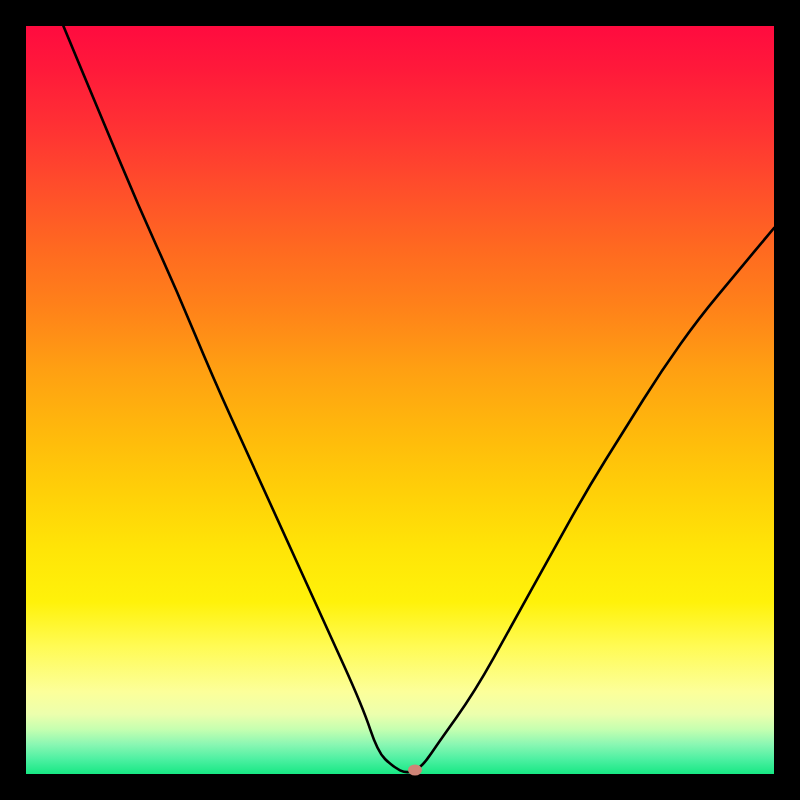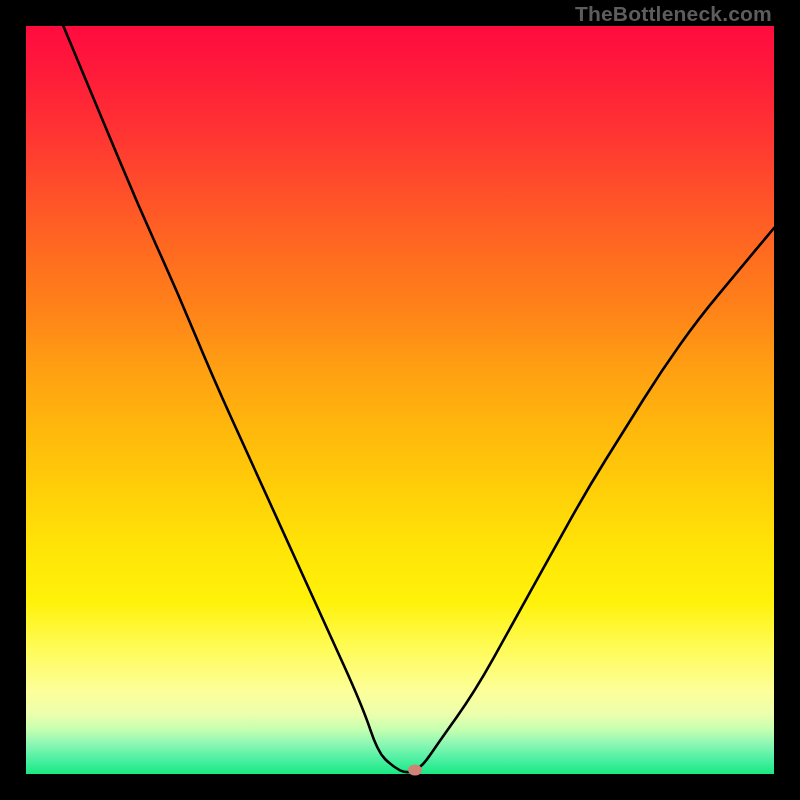--- a/index.html
+++ b/index.html
@@ -70,21 +70,20 @@
     height: 11px;
     background: #cf8477;
     border-radius: 50%;
     transform: translate(-50%, -50%);
   }
 </style>
 </head>
 <body>
 
 <div class="frame">
-  <div class="attribution">TheBottleneck.com</div>
 
   <div class="plot-area">
     <svg class="curve" viewBox="0 0 748 748" preserveAspectRatio="none">
       <path id="curve-path" d="M 37.4 0.0 Q 37.4 0.0 56.1 44.9 Q 74.8 89.8 93.5 134.6 Q 112.2 179.5 130.9 220.7 Q 149.6 261.8 168.3 306.7 Q 187.0 351.6 205.7 392.7 Q 224.4 433.8 243.1 475.0 Q 261.8 516.1 280.5 557.3 Q 299.2 598.4 317.9 639.5 Q 336.6 680.7 344.1 703.1 Q 351.6 725.6 359.0 733.0 Q 366.5 740.5 374.0 744.3 Q 381.5 748.0 389.0 744.3 Q 396.4 740.5 403.9 729.3 Q 411.4 718.1 430.1 691.9 Q 448.8 665.7 467.5 632.1 Q 486.2 598.4 504.9 564.7 Q 523.6 531.1 542.3 497.4 Q 561.0 463.8 579.7 433.8 Q 598.4 403.9 617.1 374.0 Q 635.8 344.1 654.5 317.9 Q 673.2 291.7 691.9 269.3 Q 710.6 246.8 729.3 224.4 T 748.0 202.0" fill="none" stroke="#000" stroke-width="2.6" stroke-linecap="round" stroke-linejoin="round"></path>
     </svg>
     <div class="marker" id="marker" style="left: 388.96px; top: 744.26px; background: rgb(207, 132, 119);"></div>
   </div>
 </div>
 
 </body></html>

